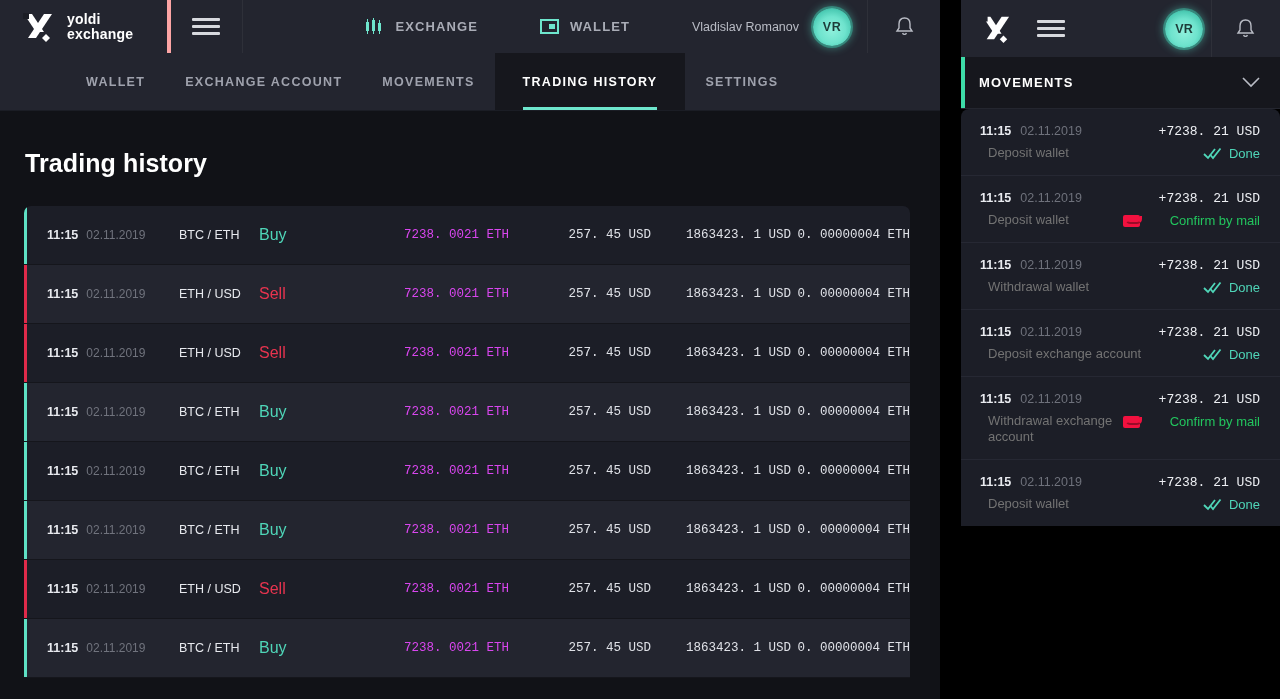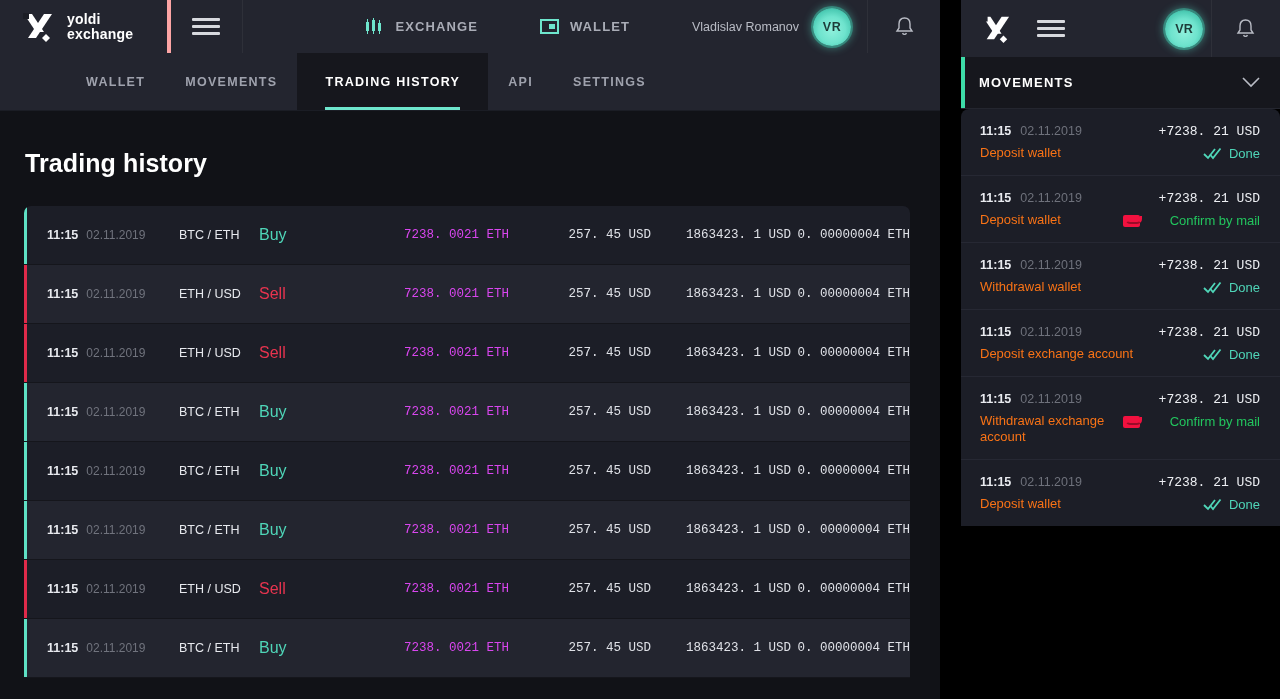--- a/index.html
+++ b/index.html
@@ -177,21 +177,21 @@
   .mv {
     padding: 15px 20px 14px 19px;
     border-bottom: 1px solid #262833; cursor: pointer;
   }
   .mv:last-child { border-bottom: none; }
   .mv-r1 { display: flex; align-items: baseline; }
   .mv-time { font-size: 12.5px; font-weight: 700; color: #e9ebf0; }
   .mv-date { font-size: 12.5px; color: #6e717b; margin-left: 9px; }
   .mv-amt { margin-left: auto; font-size: 13px; color: #edeff3; font-family: "Liberation Mono", monospace; }
   .mv-r2 { display: flex; align-items: flex-start; margin-top: 6px; }
-  .mv-label { font-size: 13px; color: #f97316; line-height: 16px; max-width: 160px; }
+  .mv-label { font-size: 13px; color: #737373; line-height: 16px; max-width: 160px; margin-left: 8px; }
   .mv-status { margin-left: auto; display: flex; align-items: center; gap: 7px; font-size: 13px; white-space: nowrap; padding-top: 1px; }
   .mv-status.done { color: #4fd6b8; }
   .mv-status.mail { color: #22c55e; gap: 30px; }
   .env { width: 17px; height: 12px; background: #f2113f; border-radius: 2px; position: relative; display: inline-block; }
   .env::after {
     content: ""; position: absolute; left: 2px; top: 1px; width: 13px; height: 6px;
     border-left: 2px solid #f2113f; border-right: 2px solid #f2113f;
     border-bottom: 2px solid #9b0b28; border-radius: 0 0 5px 5px;
   }
 </style>
@@ -254,27 +254,27 @@
           </svg>
         </div>
       </div>
     </div>
 
     <div class="tabs">
       <div class="tab">
           <span>WALLET</span>
         </div>
       <div class="tab">
+          <span>EXCHANGE ACCOUNT</span>
+        </div>
+      <div class="tab">
           <span>MOVEMENTS</span>
         </div>
       <div class="tab active">
           <span>TRADING HISTORY</span>
-        </div>
-      <div class="tab">
-          <span>API</span>
         </div>
       <div class="tab">
           <span>SETTINGS</span>
         </div>
     </div>
 
     <div class="content">
       <h1 class="page-title">Trading history</h1>
 
       <div class="table">

